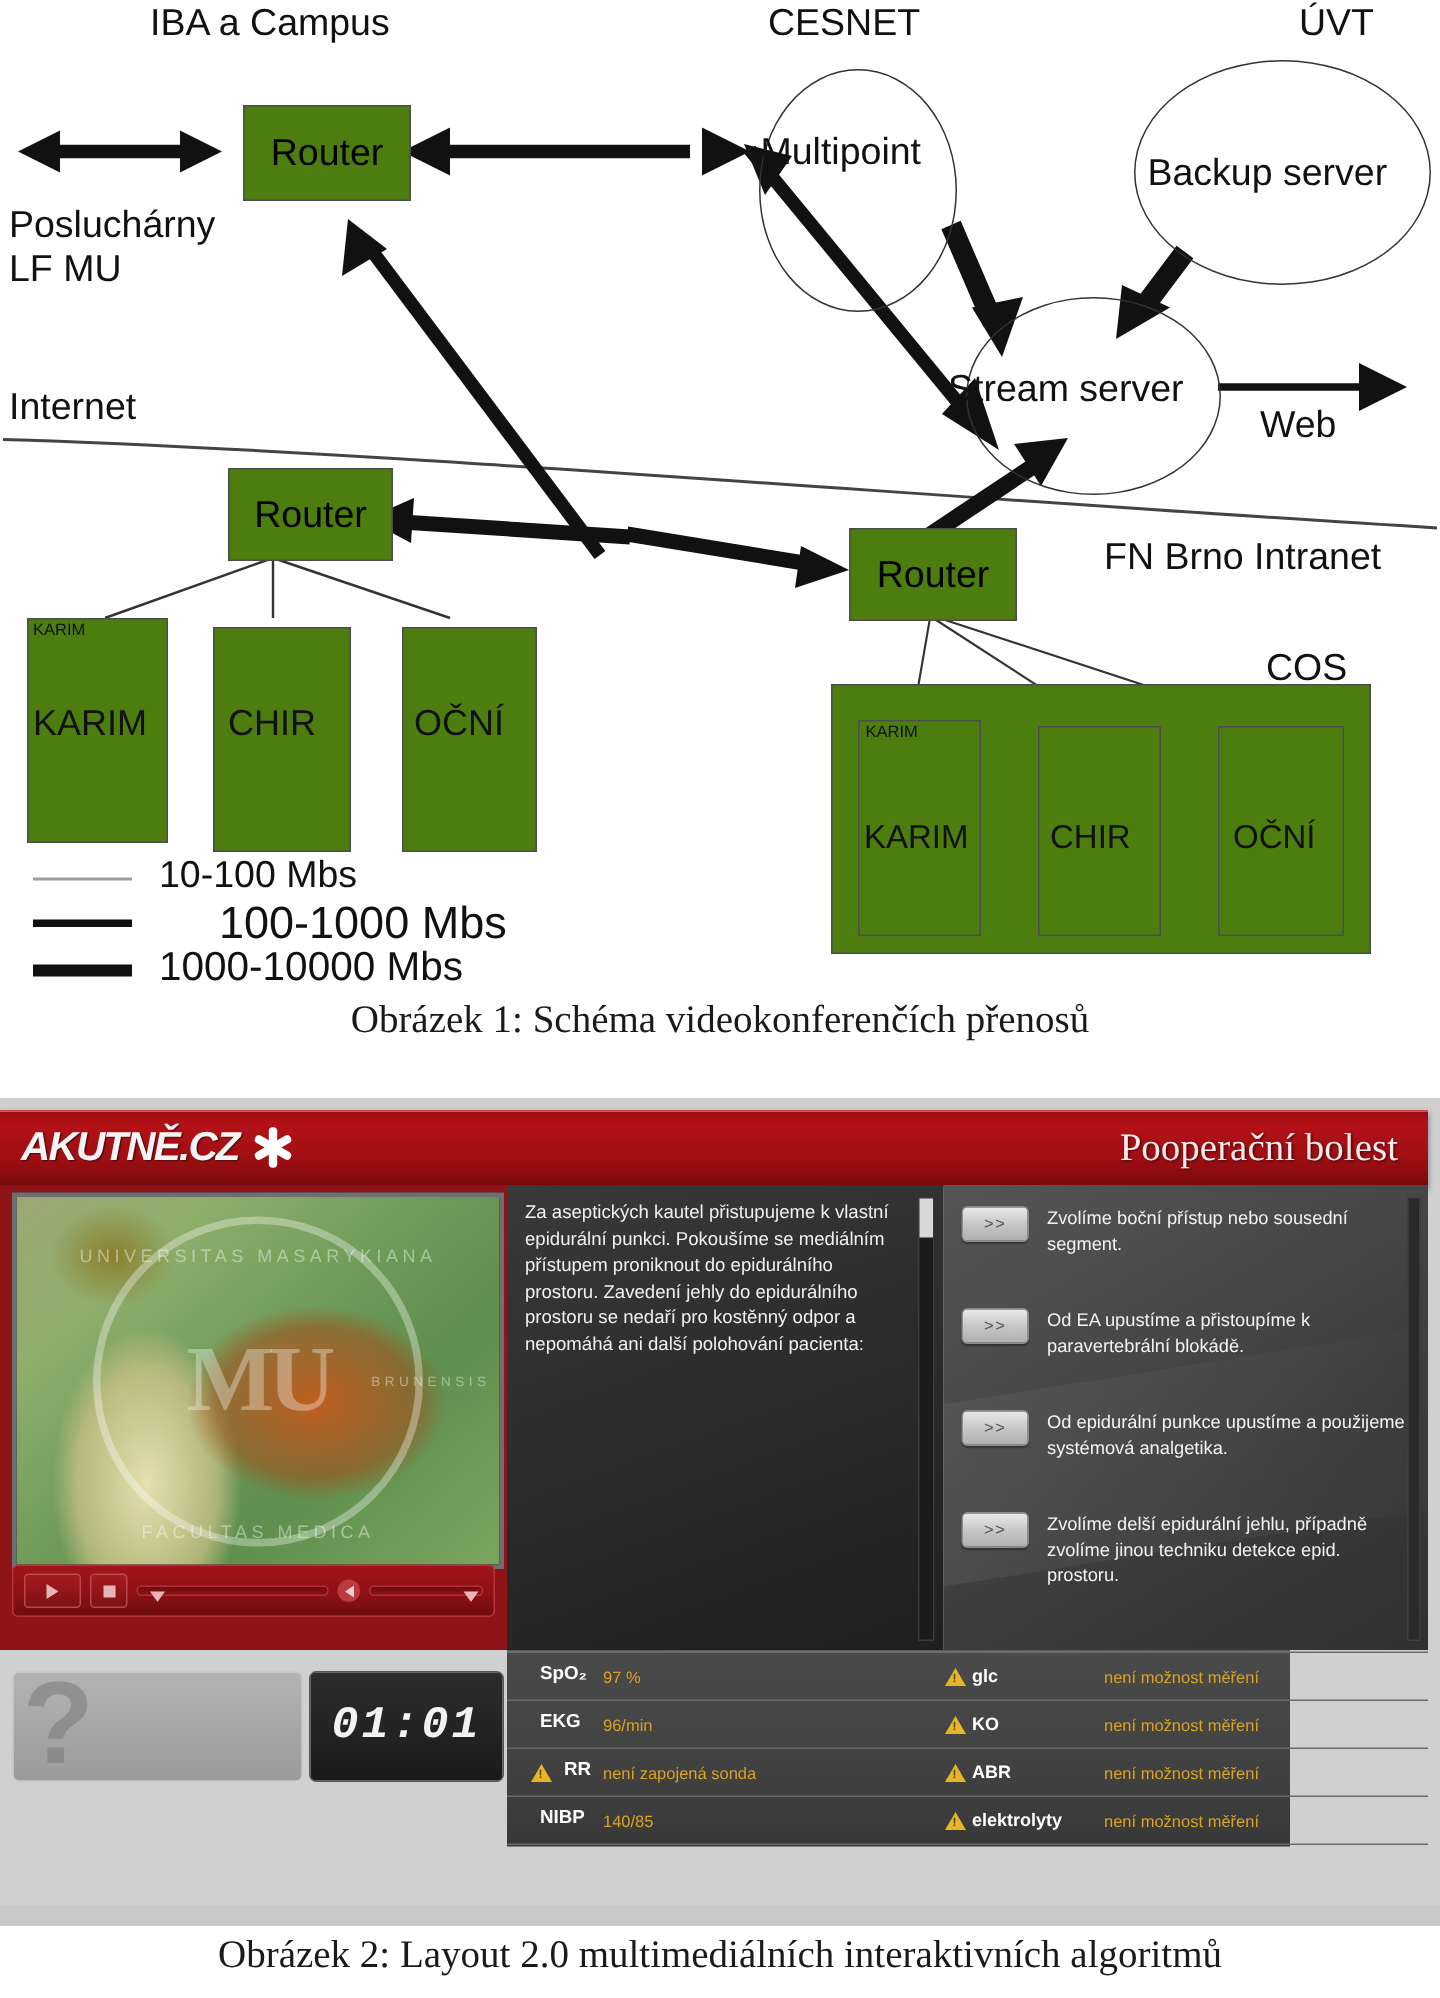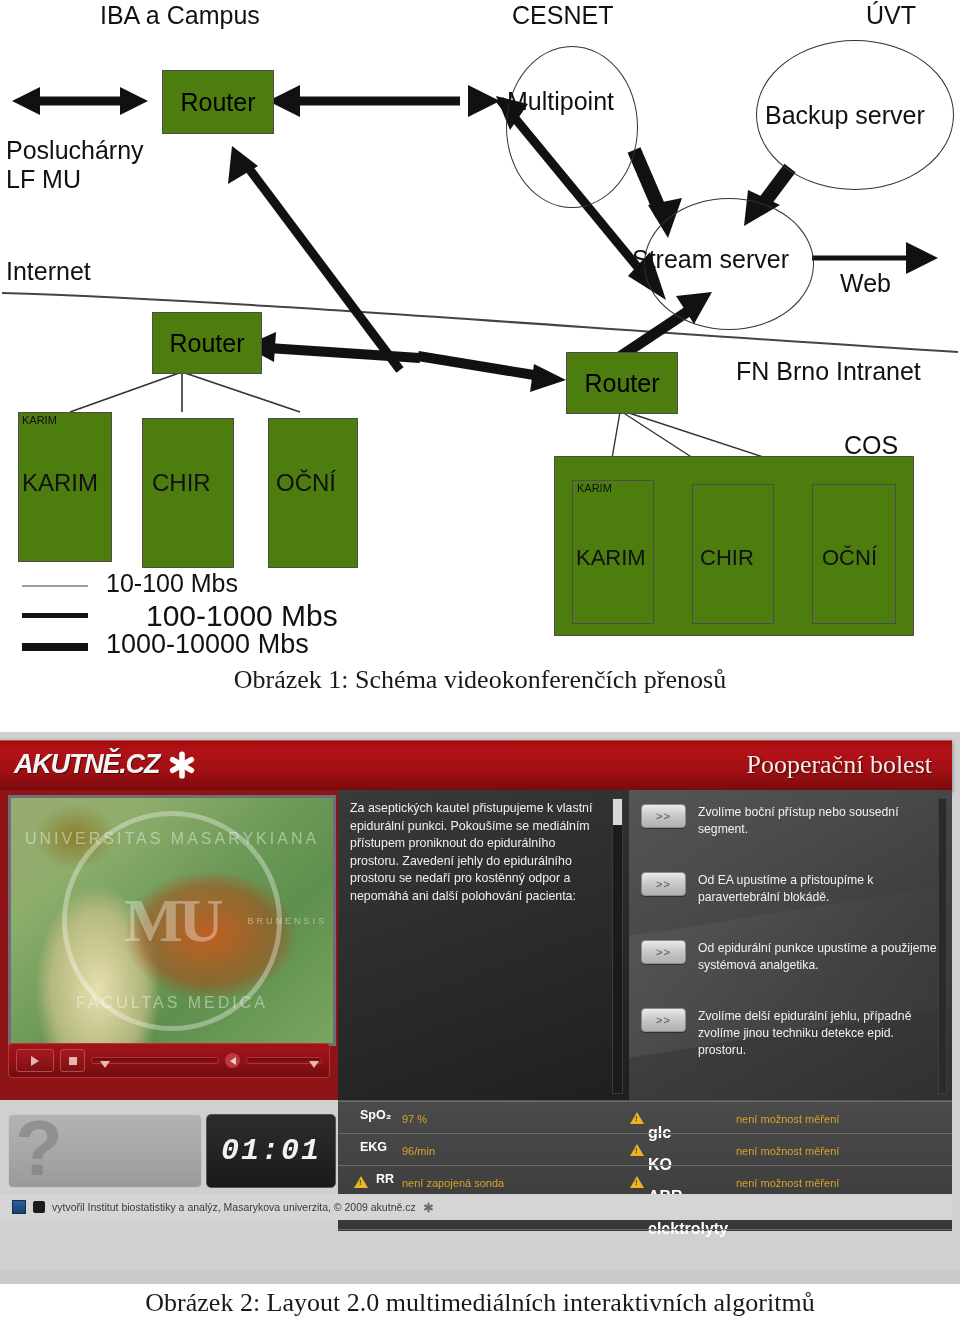--- a/index.html
+++ b/index.html
@@ -79,21 +79,21 @@
     width:210px;height:210px;border-radius:50%;
     border:5px solid rgba(255,255,255,.34);
     display:flex;align-items:center;justify-content:center;
   }
   #video-wm-inner{
     font-family:"Liberation Serif", serif;font-size:62px;font-weight:bold;
     color:rgba(255,255,255,.34);letter-spacing:-4px;
   }
   .wm-ring-text{
     position:absolute;left:50%;transform:translateX(-50%);
-    font-family:"Liberation Sans", sans-serif;font-size:16px;
+    font-family:"Liberation Sans", sans-serif;font-size:12px;
     color:rgba(255,255,255,.42);letter-spacing:3px;white-space:nowrap;
   }
 
   
   #player-bar{
     position:absolute;left:8px;top:253px;width:322px;height:35px;
     background:linear-gradient(180deg,#a21419 0%,#8e1116 55%,#6f0c10 100%);
     border:1px solid #b4343a;border-radius:4px;
     display:flex;align-items:center;gap:6px;padding:0 7px;box-sizing:border-box;
   }
@@ -151,32 +151,32 @@
     border:1px solid #8d8d8d;
     display:flex;align-items:center;justify-content:center;
     font-size:11px;color:#555;letter-spacing:1px;
     box-shadow:0 1px 1px rgba(0,0,0,.35);
   }
   .ans-text{color:#f2f2f2;font-size:12.2px;line-height:1.38;}
   #answers-scroll{position:absolute;right:5px;top:8px;width:7px;height:294px;background:#2a2a2a;border:1px solid #3f3f3f;}
 
   
   #vitals{
-    position:absolute;left:338px;top:368px;width:614px;height:130px;
+    position:absolute;left:338px;top:368px;width:522px;height:130px;
     background:linear-gradient(180deg,#4a4a4a 0%,#434343 50%,#383838 100%);
     border-top:1px solid #5a5a5a;
     text-align:right;
   }
   .vit-row{position:absolute;left:0;width:614px;height:32px;border-top:1px solid #6a6a6a;}
   .vit-name{
     position:absolute;left:22px;top:6px;color:#ffffff;font-size:12.5px;font-weight:bold;
   }
   .vit-name.warn{left:38px;}
   .vit-val{position:absolute;left:64px;top:11px;color:#d8a326;font-size:11px;}
-  .vit-name2{position:absolute;left:310px;top:22px;color:#ffffff;font-size:16px;font-weight:bold;}
+  .vit-name2{position:absolute;left:310px;top:8px;color:#ffffff;font-size:12px;font-weight:bold;}
   .vit-val2{position:absolute;left:398px;top:11px;color:#d8a326;font-size:11px;}
   .warn-tri{
     position:absolute;width:0;height:0;
     border-left:7px solid transparent;border-right:7px solid transparent;border-bottom:12px solid #e9b425;
   }
   .warn-tri:after{
     content:"!";position:absolute;left:-2px;top:2px;font-size:8px;color:#5a4406;font-weight:bold;
   }
 
   
@@ -378,21 +378,21 @@
 
     <div id="content">
 
       <div id="video-panel">
         <div id="video-frame">
           <div id="video-img"></div>
           <div id="video-wm">
             <span id="video-wm-inner">MU</span>
           </div>
           <div class="wm-ring-text" style="top:32px;">UNIVERSITAS MASARYKIANA</div>
-          <div class="wm-ring-text" style="top:196px;">FACULTAS MEDICA</div>
+          <div class="wm-ring-text" style="top:216px;">FACULTAS MEDICA</div>
           <div class="wm-ring-text" style="top:118px;left:auto;right:6px;transform:none;font-size:9px;">BRUNENSIS</div>
         </div>
 
         <div id="player-bar">
           <div class="pbtn">
             <span class="tri-play"></span>
           </div>
           <div class="pbtn small">
             <span class="sq-stop"></span>
           </div>
@@ -467,28 +467,16 @@
       <div class="vit-row" style="top:128px;border-top:1px solid #6a6a6a;height:0;"></div>
     </div>
 
     <div id="bottom-left">
       <span id="qmark">?</span>
     </div>
     <div id="timer-box">
       <span id="timer-text">01:01</span>
     </div>
 
-    <div id="app-footer">
-      <span class="fico" id="fico1"></span>
-      <span class="fico" id="fico2"></span>
-      <span id="footer-text">vytvořil Institut biostatistiky a analýz, Masarykova univerzita, © 2009 akutně.cz</span>
-      <svg width="11" height="11" viewBox="0 0 30 30">
-        <g fill="#6e6e6e">
-          <rect x="12.2" y="1.5" width="5.6" height="27" rx="2.6"></rect>
-          <rect x="12.2" y="1.5" width="5.6" height="27" rx="2.6" transform="rotate(60 15 15)"></rect>
-          <rect x="12.2" y="1.5" width="5.6" height="27" rx="2.6" transform="rotate(120 15 15)"></rect>
-        </g>
-      </svg>
-    </div>
   </div>
 </div>
 
 <div class="caption" style="top:1288px;font-size:26px;">Obrázek 2: Layout 2.0 multimediálních interaktivních algoritmů</div>
 
 </body></html>

